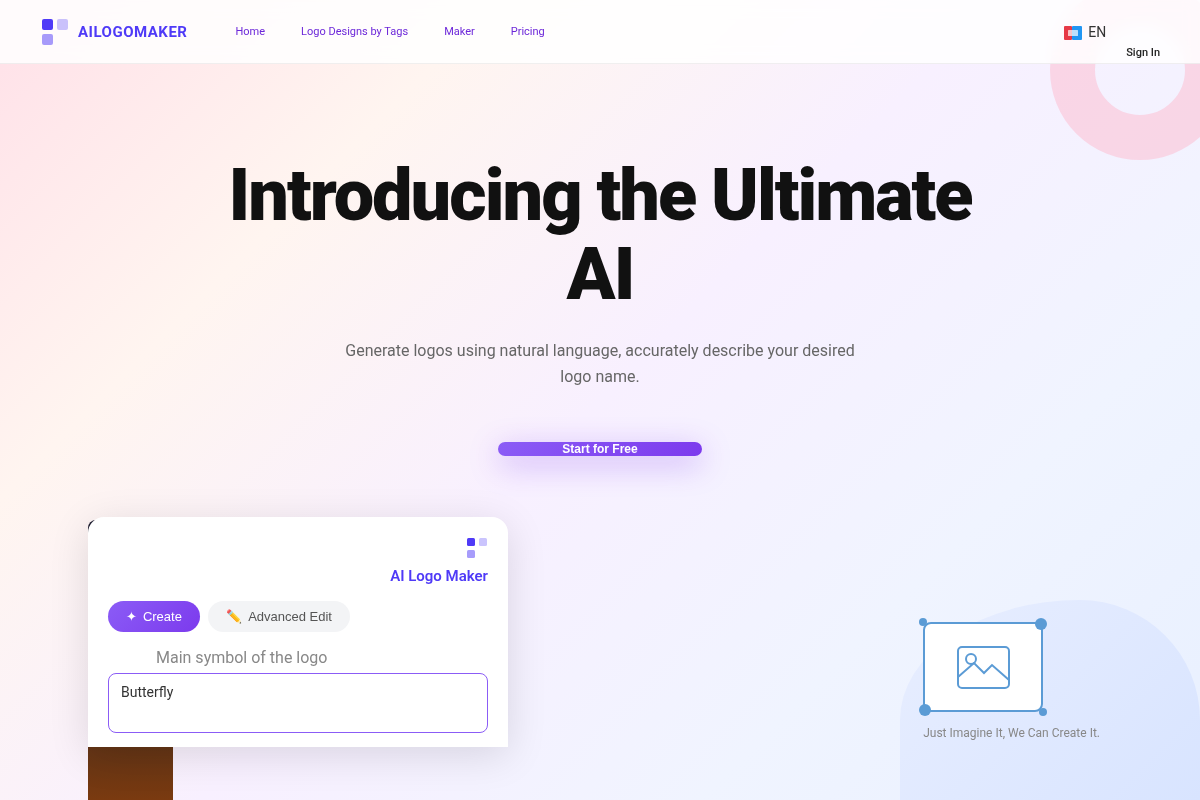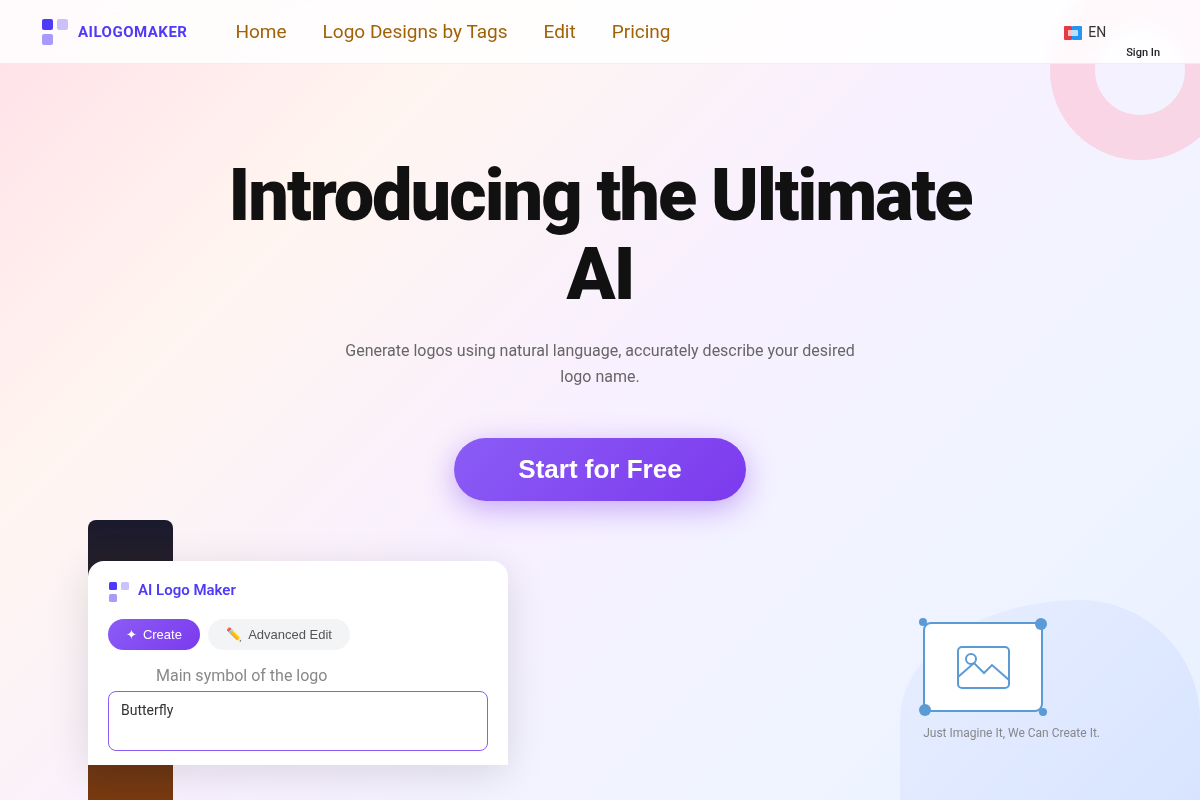--- a/index.html
+++ b/index.html
@@ -78,22 +78,22 @@
     }
 
     .nav-links {
       display: flex;
       align-items: center;
       gap: 36px;
       flex: 1;
     }
 
     .nav-link {
-      font-size: 19px;
-      color: #a16207;
+      font-size: 11px;
+      color: #6d28d9;
       text-decoration: none;
       cursor: pointer;
     }
 
     .nav-right {
       display: flex;
       align-items: center;
       gap: 20px;
     }
 
@@ -138,23 +138,23 @@
       color: #666;
       max-width: 520px;
       margin: 16px auto 48px;
       line-height: 1.6;
     }
 
     .cta-btn {
       display: inline-block;
       background: linear-gradient(135deg, #8b5cf6 0%, #7c3aed 100%);
       color: #fff;
-      font-size: 26px;
+      font-size: 12px;
       font-weight: 700;
-      padding: 16px 64px;
+      padding: 0 64px;
       border-radius: 50px;
       border: none;
       cursor: pointer;
       box-shadow: 0 8px 30px rgba(124, 58, 237, 0.4);
     }
 
     
     .preview-section {
       position: relative;
       z-index: 5;
@@ -168,23 +168,24 @@
       background: #fff;
       border-radius: 16px 16px 0 0;
       box-shadow: 0 8px 40px rgba(0,0,0,0.12);
       width: 420px;
       padding: 20px 20px 0;
       position: relative;
     }
 
     .card-header {
       display: flex;
-      align-items: flex-start;
+      align-items: flex-end;
       gap: 8px;
       margin-bottom: 16px;
+      flex-direction: column;
     }
 
     .card-logo-icon {
       width: 22px;
       height: 22px;
     }
 
     .card-title {
       font-size: 15px;
       font-weight: 600;
@@ -331,21 +332,21 @@
     <svg class="logo-icon" viewBox="0 0 30 30" fill="none">
       <rect x="2" y="2" width="11" height="11" rx="2" fill="#4f3af7"></rect>
       <rect x="2" y="17" width="11" height="11" rx="2" fill="#4f3af7" opacity="0.5"></rect>
       <rect x="17" y="2" width="11" height="11" rx="2" fill="#4f3af7" opacity="0.3"></rect>
     </svg>
     <span class="logo-text">AILOGOMAKER</span>
   </a>
   <div class="nav-links">
     <a class="nav-link">Home</a>
     <a class="nav-link">Logo Designs by Tags</a>
-    <a class="nav-link">Edit</a>
+    <a class="nav-link">Maker</a>
     <a class="nav-link">Pricing</a>
   </div>
   <div class="nav-right">
     <div class="lang-btn">
       <svg width="18" height="14" viewBox="0 0 18 14" fill="none">
         <rect x="0" y="0" width="8" height="14" rx="1" fill="#e63946"></rect>
         <rect x="8" y="0" width="10" height="14" rx="1" fill="#2196f3"></rect>
         <rect x="4" y="4" width="10" height="6" rx="0.5" fill="#fff" opacity="0.7"></rect>
       </svg>
       <span>EN</span>

